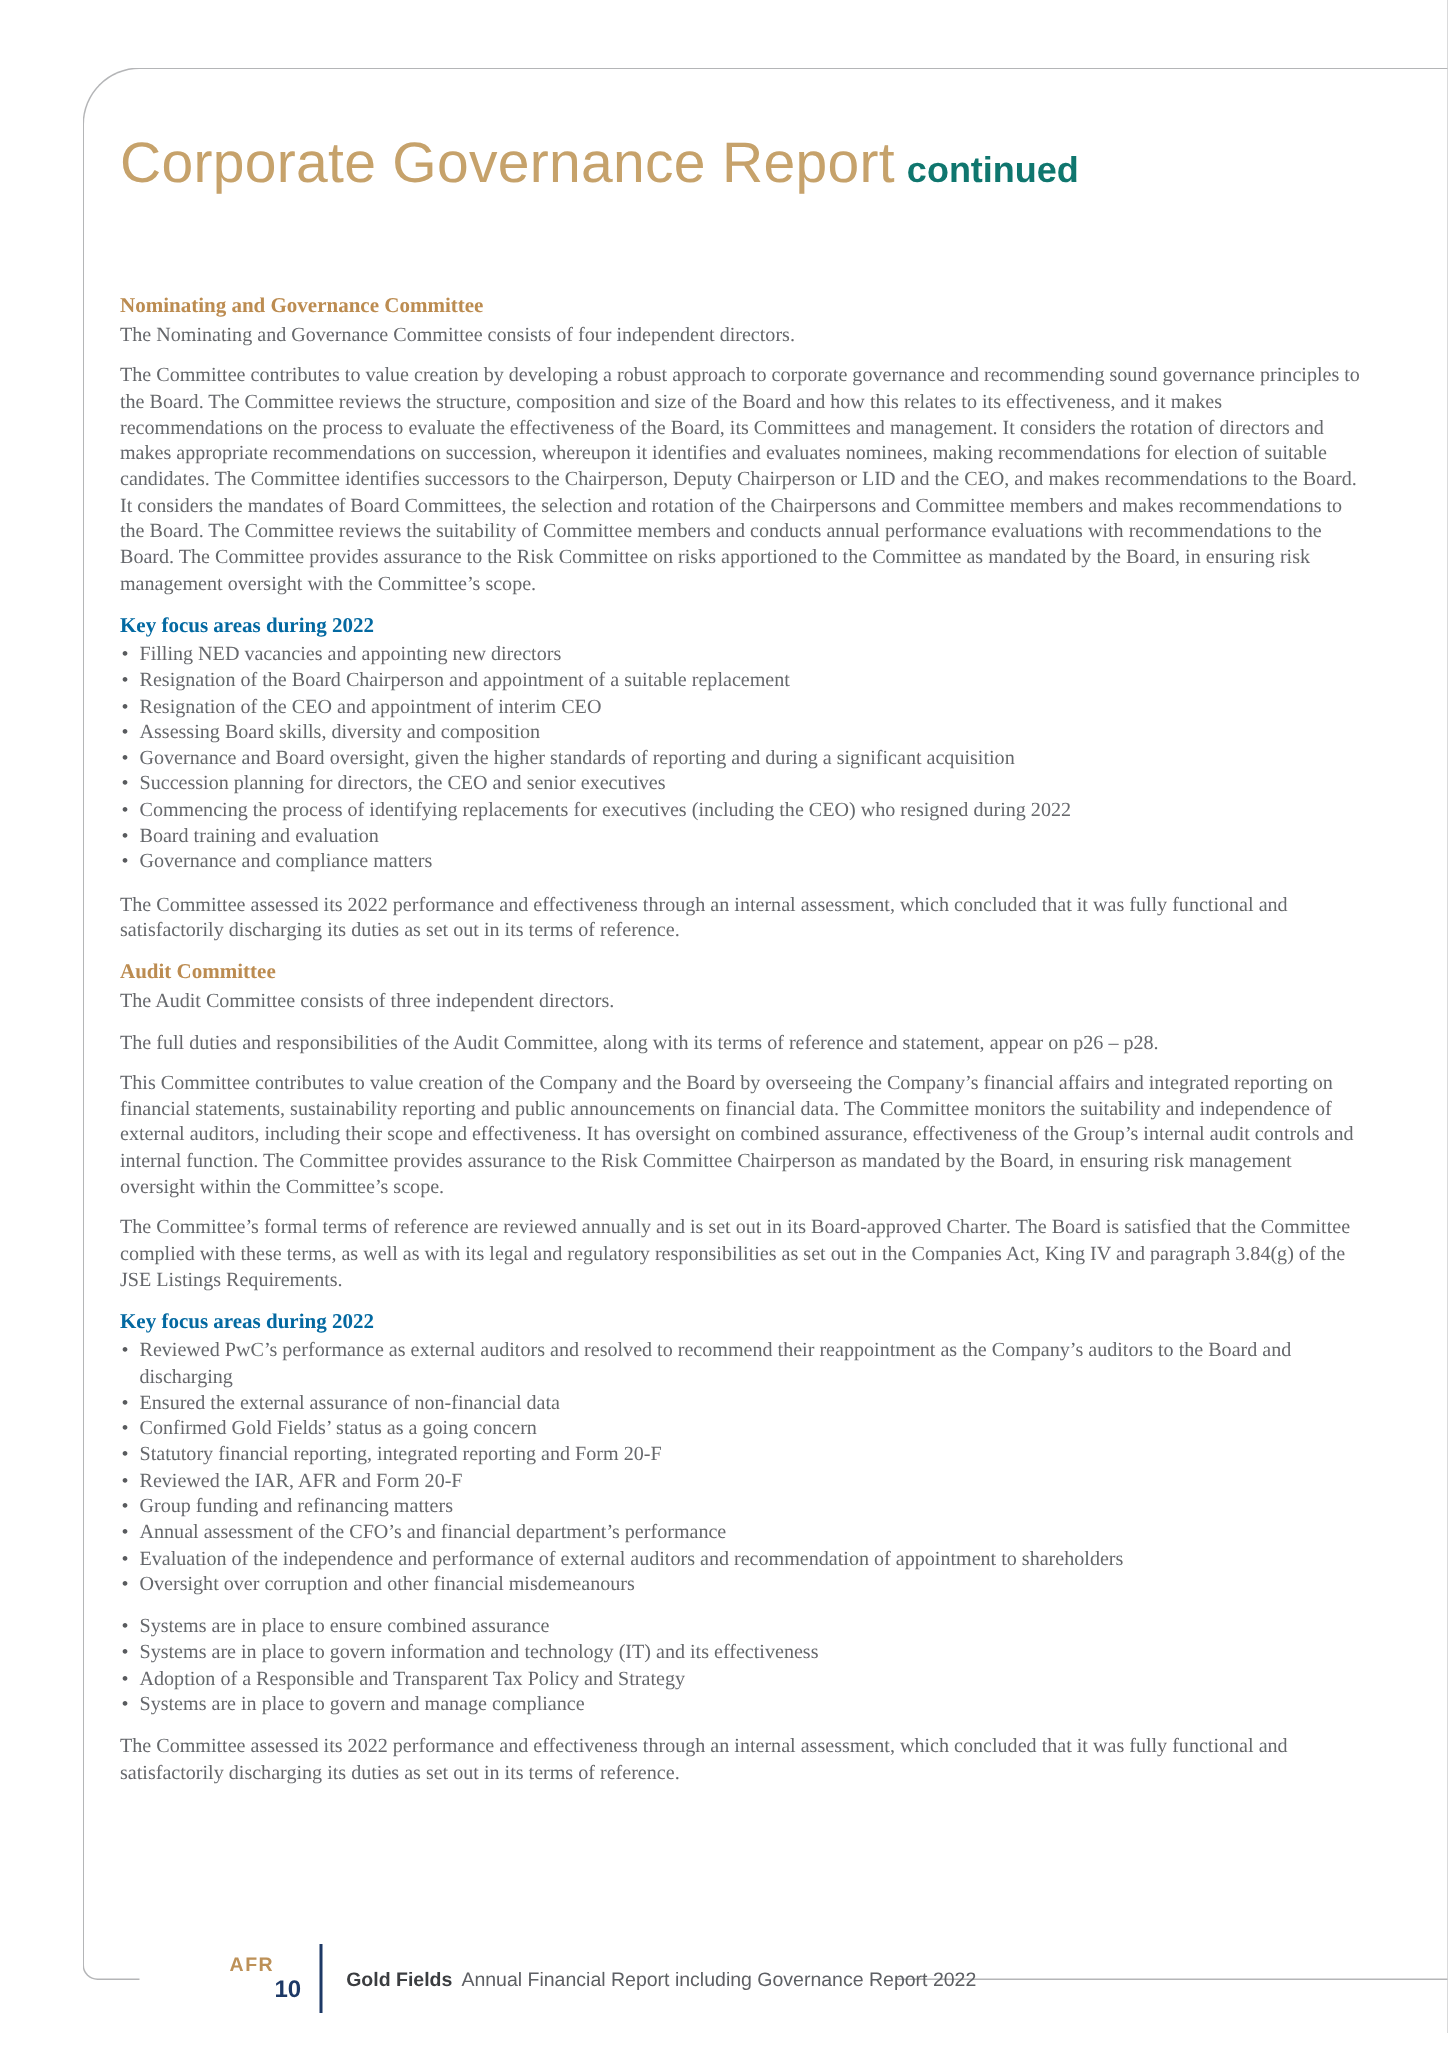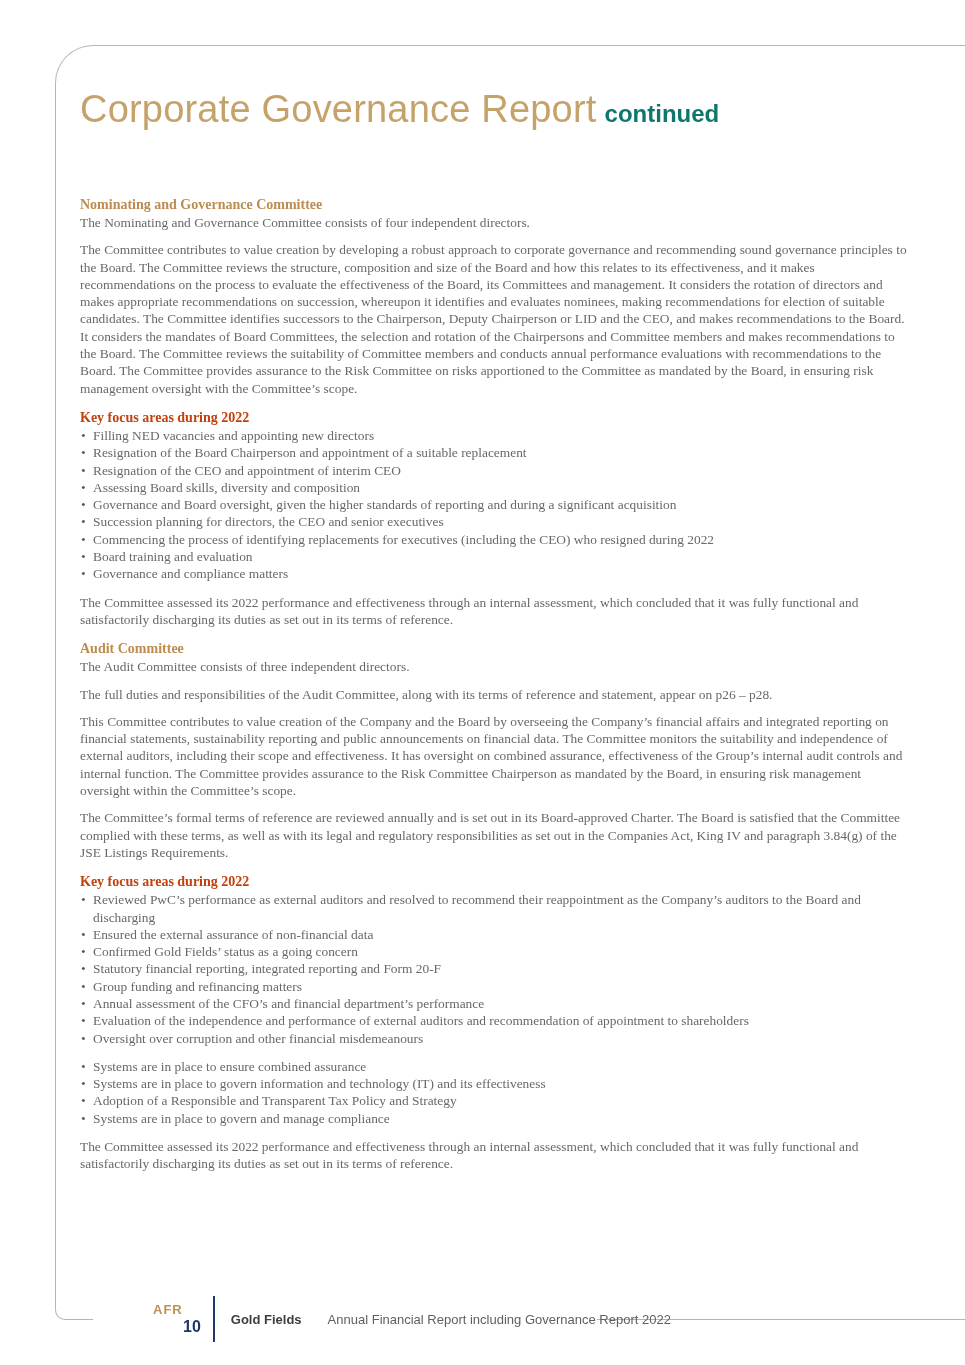--- a/index.html
+++ b/index.html
@@ -32,21 +32,21 @@
   
   .content{
     position:absolute;left:80px;top:196px;width:827px;
     font-size:13.4px;line-height:17.3px;color:#66686c;font-family:Liberation Serif, serif;
   }
   .content h2{
     font-size:14px;line-height:17px;margin:12px 0 1px;font-weight:bold;
   }
   .content h2:first-child{margin-top:0;}
   .content h2.gold{color:#bc8c51;}
-  .content h2.navy{color:#c2410c;}
+  .content h2.navy{color:#0369a1;}
   .content p{margin:0 0 10px;}
   .content p.tight{margin-bottom:10px;}
   .content ul{margin:0 0 11px;padding:0;}
   .content li{
     list-style:none;position:relative;padding-left:13px;margin:0;
   }
   .content li::before{
     content:"\2022";position:absolute;left:1px;top:0;color:#595b5e;
   }
   
@@ -59,21 +59,21 @@
   .page-id .afr{
     color:#bd9158;font-weight:bold;font-size:13px;letter-spacing:1px;line-height:15px;
   }
   .page-id .num{
     color:#1d3966;font-weight:bold;font-size:16px;line-height:19px;margin-left:48px;
   }
   .footer-divider{
     width:2px;height:46px;background:#1d3966;margin-right:16px;
   }
   .footer-company{
-    color:#3b3d40;font-weight:bold;font-size:13px;margin-right:26px;white-space:nowrap;
+    color:#3b3d40;font-weight:bold;font-size:13px;margin-right:6px;white-space:nowrap;
   }
   .footer-report{
     color:#5d5f63;font-size:13px;white-space:nowrap;
   }
 </style>
 </head>
 <body>
 
 <div class="frame"></div>
 <div class="frame-mask"></div>
@@ -103,20 +103,21 @@
     <p class="tight">The Audit Committee consists of three independent directors.</p>
     <p>The full duties and responsibilities of the Audit Committee, along with its terms of reference and statement, appear on p26 – p28.</p>
     <p>This Committee contributes to value creation of the Company and the Board by overseeing the Company’s financial affairs and integrated reporting on financial statements, sustainability reporting and public announcements on financial data. The Committee monitors the suitability and independence of external auditors, including their scope and effectiveness. It has oversight on combined assurance, effectiveness of the Group’s internal audit controls and internal function. The Committee provides assurance to the Risk Committee Chairperson as mandated by the Board, in ensuring risk management oversight within the Committee’s scope.</p>
     <p>The Committee’s formal terms of reference are reviewed annually and is set out in its Board-approved Charter. The Board is satisfied that the Committee complied with these terms, as well as with its legal and regulatory responsibilities as set out in the Companies Act, King IV and paragraph 3.84(g) of the JSE Listings Requirements.</p>
     <h2 class="navy">Key focus areas during 2022</h2>
     <ul>
       <li>Reviewed PwC’s performance as external auditors and resolved to recommend their reappointment as the Company’s auditors to the Board and discharging</li>
       <li>Ensured the external assurance of non-financial data</li>
       <li>Confirmed Gold Fields’ status as a going concern</li>
       <li>Statutory financial reporting, integrated reporting and Form 20-F</li>
+      <li>Reviewed the IAR, AFR and Form 20-F</li>
       <li>Group funding and refinancing matters</li>
       <li>Annual assessment of the CFO’s and financial department’s performance</li>
       <li>Evaluation of the independence and performance of external auditors and recommendation of appointment to shareholders</li>
       <li>Oversight over corruption and other financial misdemeanours</li>
     </ul>
     <ul>
       <li>Systems are in place to ensure combined assurance</li>
       <li>Systems are in place to govern information and technology (IT) and its effectiveness</li>
       <li>Adoption of a Responsible and Transparent Tax Policy and Strategy</li>
       <li>Systems are in place to govern and manage compliance</li>

